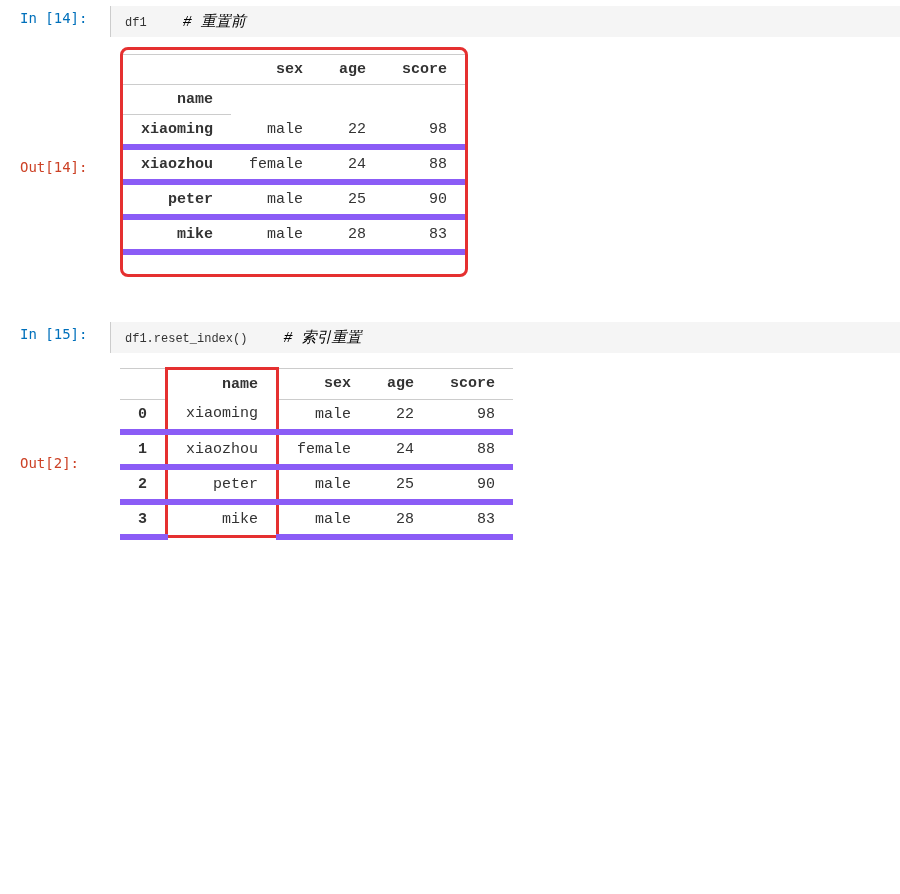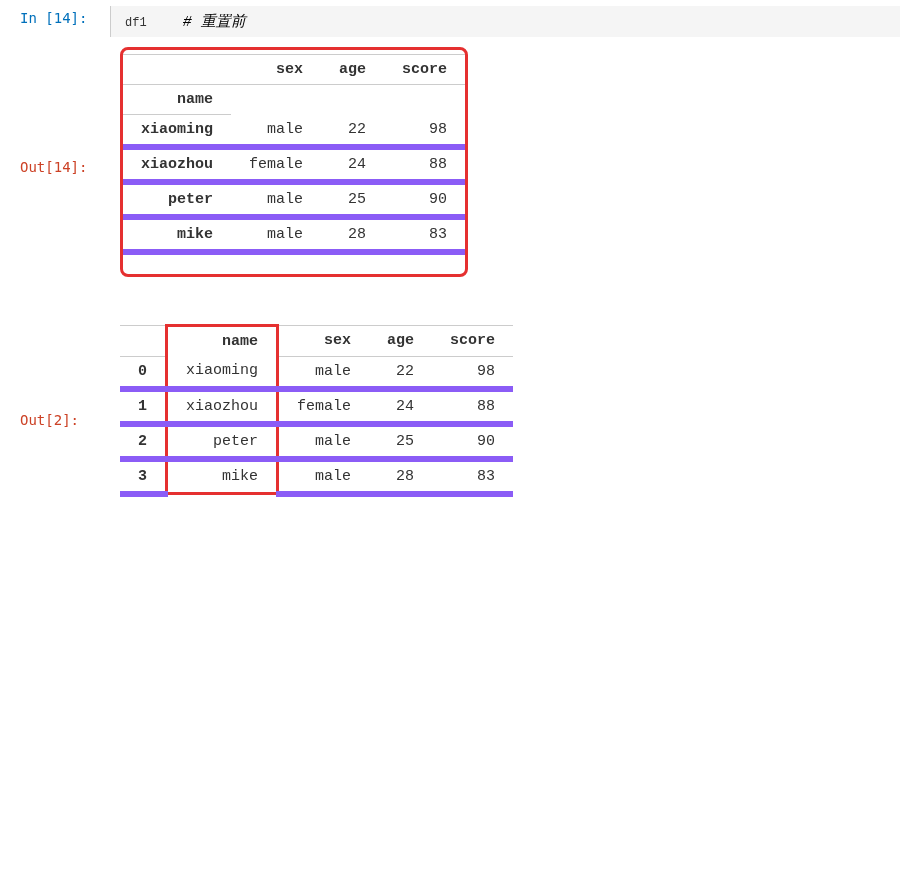--- a/index.html
+++ b/index.html
@@ -170,20 +170,28 @@
               <td>83</td>
             </tr>
           </tbody>
         </table>
       </div>
     </div>
   </div>
 
   <div class="section-gap"></div>
 
+  <div class="cell-input">
+    <div class="cell-label">In [15]:</div>
+    <div class="cell-code">
+      <span class="code-text">df1.reset_index()</span>
+      &nbsp;&nbsp;
+      <span class="code-comment"># 索引重置</span>
+    </div>
+  </div>
 
   <div class="cell-output">
     <div class="cell-label out">Out[2]:</div>
     <div class="output-content">
       <table class="df-table" style="border-collapse: collapse;">
         <thead>
           <tr>
             <th style="border-top:1px solid #ccc; border-bottom:1px solid #ccc;"></th>
             <th style="border:3px solid #E53030; border-radius:0; border-top-left-radius:8px; border-bottom:none; padding: 6px 18px; font-weight:bold; text-align:right; background:#fff;">name</th>
             <th>sex</th>

